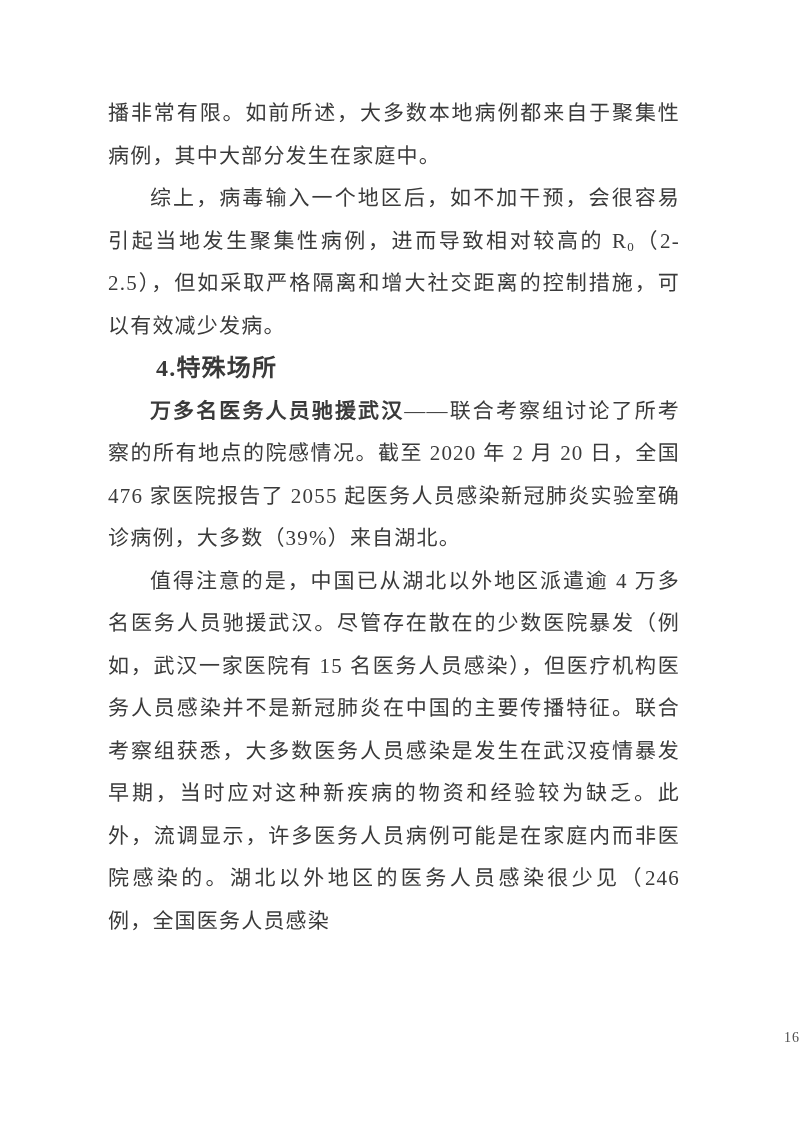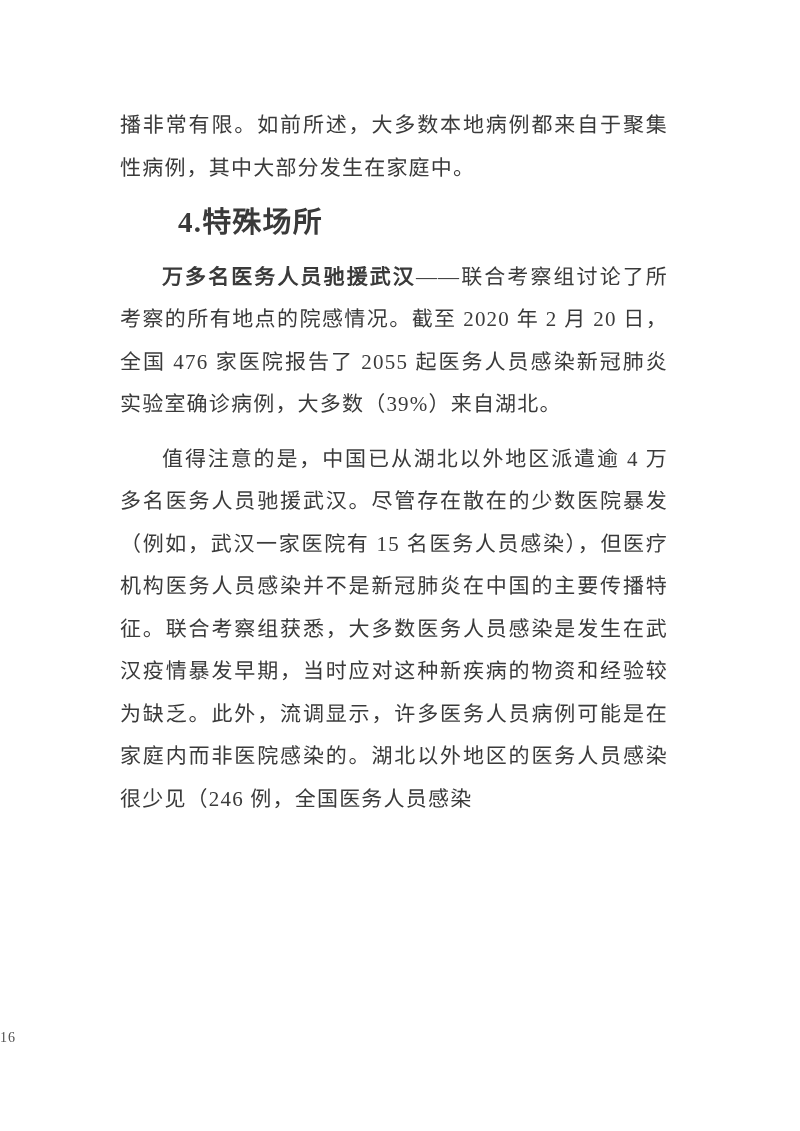--- a/index.html
+++ b/index.html
@@ -23,51 +23,52 @@
     top: 92px;
     width: 572px;
     font-size: 21px;
     line-height: 42.5px;
     letter-spacing: 1.2px;
     color: var(--text);
     text-align: justify;
   }
   .doc-content p,
   .doc-content h2 {
-    margin: 12px;
+    margin: 0;
     padding: 0;
     font-weight: normal;
   }
   .doc-content .indent { text-indent: 2em; }
   .doc-content h2.heading {
     font-weight: bold;
-    font-size: 29px;
+    font-size: 24px;
   }
   .doc-content b { font-weight: bold; }
   .doc-content sub {
     font-size: 0.62em;
     line-height: 0;
     vertical-align: -0.25em;
   }
   .page-footer {
     position: absolute;
     left: 0;
     top: 1030px;
     width: 800px;
-    text-align: left;
+    text-align: right;
     font-size: 14px;
     letter-spacing: 1px;
     color: var(--footer);
   }
 </style>
 </head>
 <body>
 
 <div class="doc-content">
     <p class="body"><span>播非常有限。如前所述，大多数本地病例都来自于聚集性病例，其中大部分发生在家庭中。</span></p>
+    <p class="body indent"><span>综上，病毒输入一个地区后，如不加干预，会很容易引起当地发生聚集性病例，进而导致相对较高的 R</span><sub>0</sub><span>（2-2.5），但如采取严格隔离和增大社交距离的控制措施，可以有效减少发病。</span></p>
     <h2 class="heading indent"><b>4.特殊场所</b></h2>
     <p class="body indent"><b>万多名医务人员驰援武汉</b><span>——联合考察组讨论了所考察的所有地点的院感情况。截至 2020 年 2 月 20 日，全国 476 家医院报告了 2055 起医务人员感染新冠肺炎实验室确诊病例，大多数（39%）来自湖北。</span></p>
     <p class="body indent"><span>值得注意的是，中国已从湖北以外地区派遣逾 4 万多名医务人员驰援武汉。尽管存在散在的少数医院暴发（例如，武汉一家医院有 15 名医务人员感染），但医疗机构医务人员感染并不是新冠肺炎在中国的主要传播特征。联合考察组获悉，大多数医务人员感染是发生在武汉疫情暴发早期，当时应对这种新疾病的物资和经验较为缺乏。此外，流调显示，许多医务人员病例可能是在家庭内而非医院感染的。湖北以外地区的医务人员感染很少见（246 例，全国医务人员感染</span></p>
   </div>
 
 <div class="page-footer">
   <span>16</span>
 </div>
 
 </body></html>

